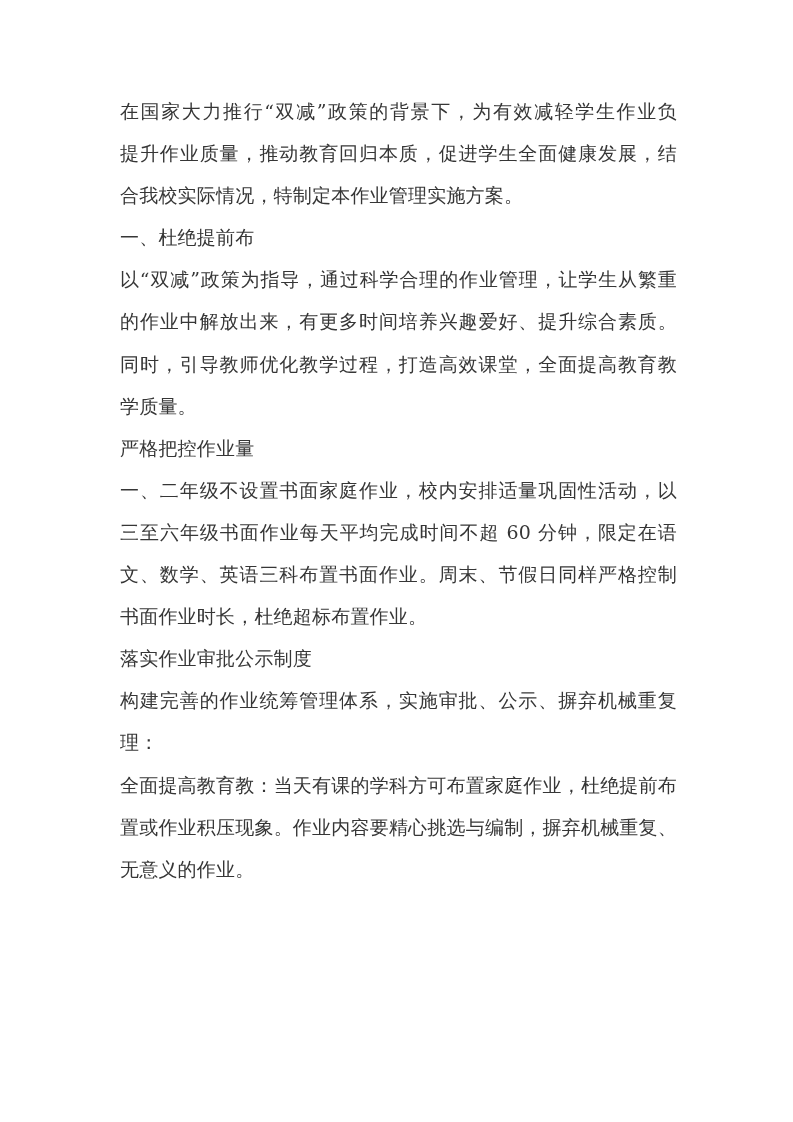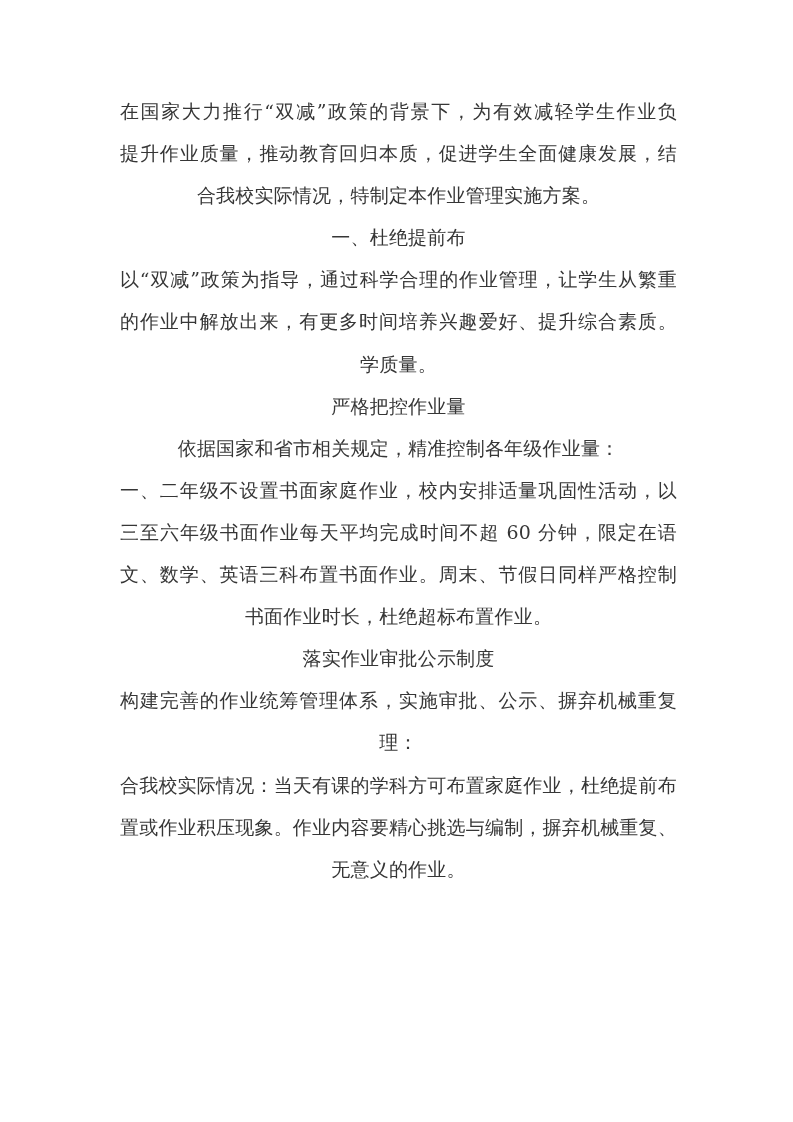--- a/index.html
+++ b/index.html
@@ -20,45 +20,45 @@
     background: #ffffff;
     font-family: "DejaVu Serif", "Liberation Serif", serif;
     color: #363636;
   }
   .line {
     height: 42.1px;
     line-height: 42.1px;
     font-size: 19px;
     letter-spacing: 0.2px;
     overflow: hidden;
-    text-align: center;
+    text-align: left;
     white-space: normal;
   }
   .line.fill {
     text-align: justify;
     text-align-last: justify;
     text-justify: inter-character;
   }
 </style>
 </head>
 <body style="background: rgb(255, 255, 255);">
 
 <div class="page" style="color: rgb(54, 54, 54);">
   <div class="line fill">在国家大力推行“双减”政策的背景下，为有效减轻学生作业负担，</div>
   <div class="line fill">提升作业质量，推动教育回归本质，促进学生全面健康发展，结</div>
   <div class="line">合我校实际情况，特制定本作业管理实施方案。</div>
   <div class="line">一、杜绝提前布</div>
   <div class="line fill">以“双减”政策为指导，通过科学合理的作业管理，让学生从繁重</div>
   <div class="line fill">的作业中解放出来，有更多时间培养兴趣爱好、提升综合素质。</div>
+  <div class="line fill">同时，引导教师优化教学过程，打造高效课堂，全面提高教育教</div>
   <div class="line">学质量。</div>
   <div class="line">严格把控作业量</div>
-  <div class="line">依据国家和省市相关规定，精准控制各年级作业量：</div>
   <div class="line fill">一、二年级不设置书面家庭作业，校内安排适量巩固性活动，以</div>
   <div class="line fill">三至六年级书面作业每天平均完成时间不超 60 分钟，限定在语</div>
   <div class="line fill">文、数学、英语三科布置书面作业。周末、节假日同样严格控制</div>
   <div class="line">书面作业时长，杜绝超标布置作业。</div>
   <div class="line">落实作业审批公示制度</div>
   <div class="line fill">构建完善的作业统筹管理体系，实施审批、公示、摒弃机械重复</div>
   <div class="line">理：</div>
-  <div class="line fill">合我校实际情况：当天有课的学科方可布置家庭作业，杜绝提前布</div>
+  <div class="line fill">全面提高教育教：当天有课的学科方可布置家庭作业，杜绝提前布</div>
   <div class="line fill">置或作业积压现象。作业内容要精心挑选与编制，摒弃机械重复、</div>
   <div class="line">无意义的作业。</div>
 </div>
 
 </body></html>

